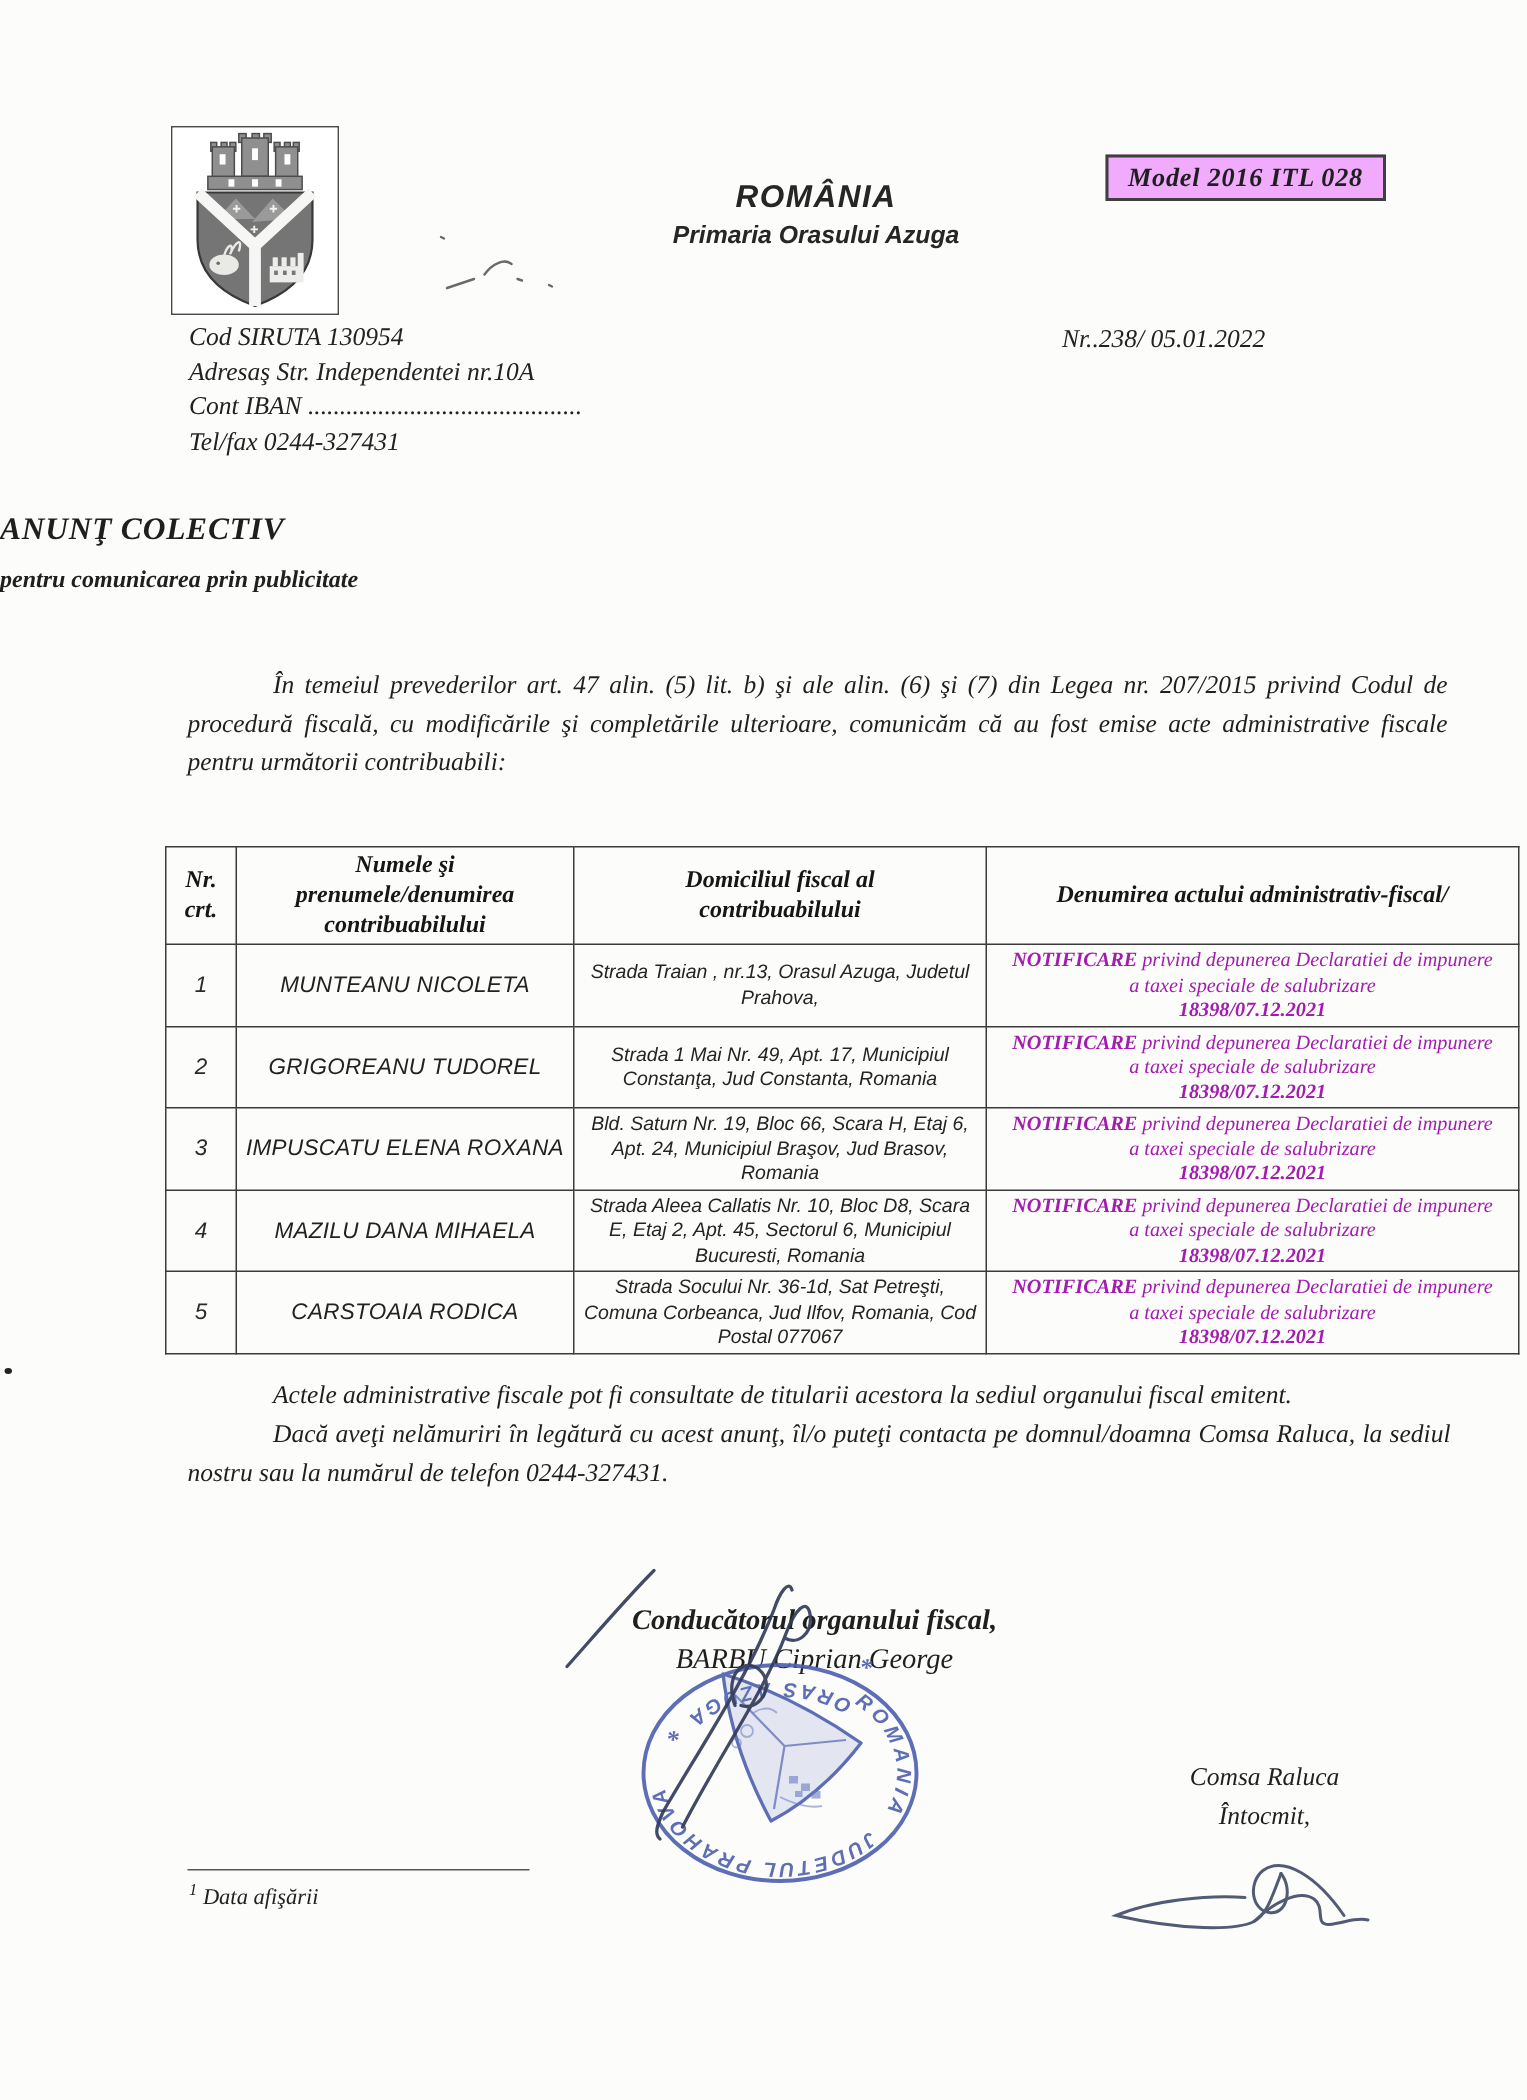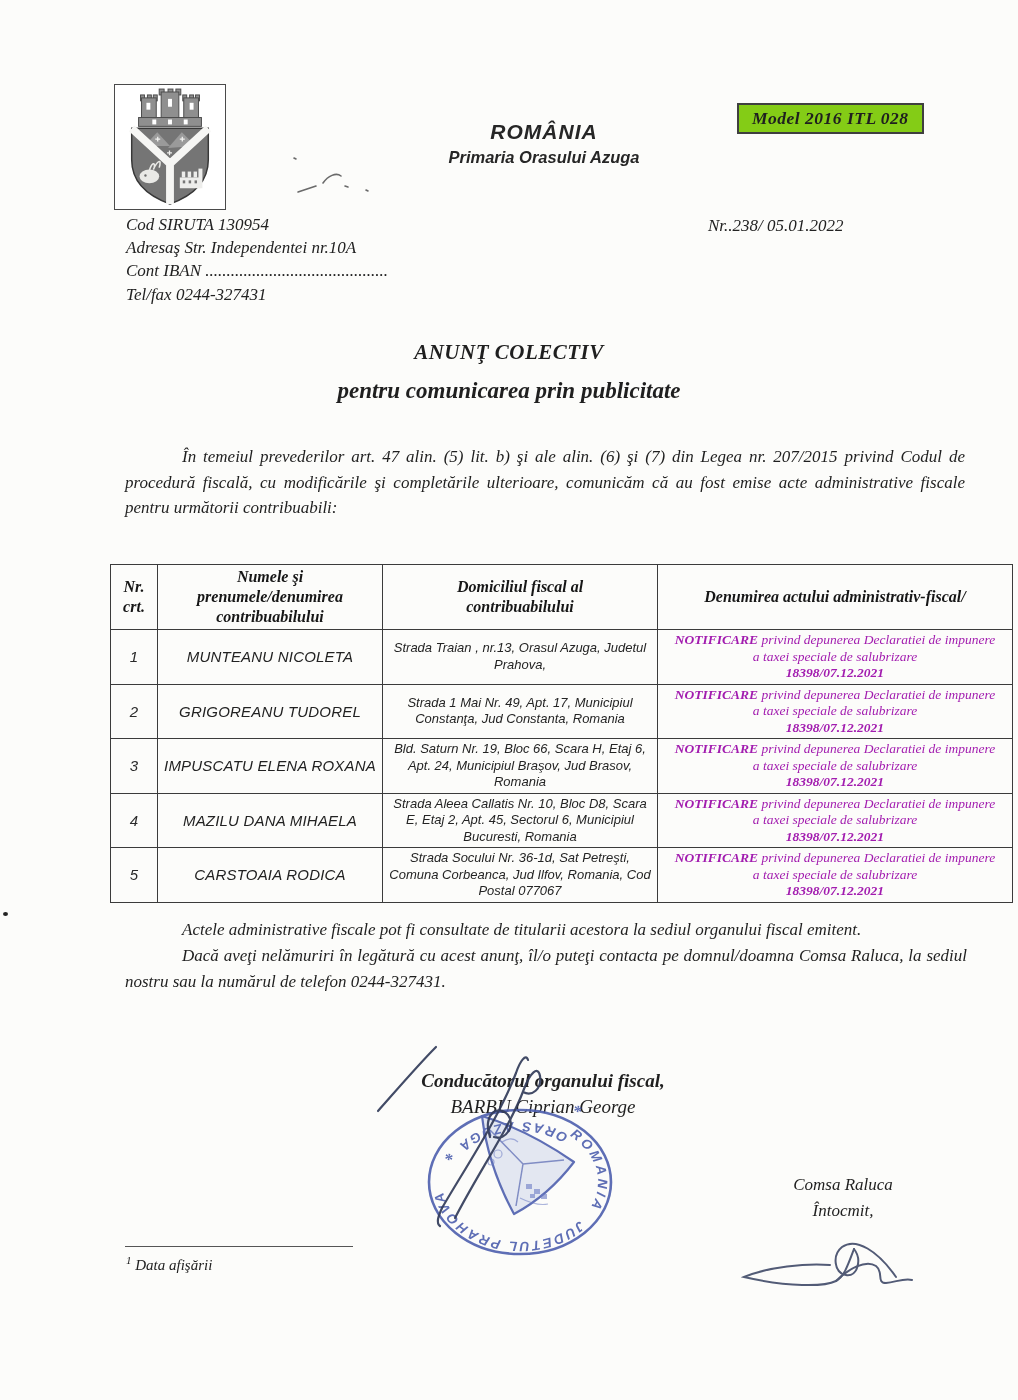--- a/index.html
+++ b/index.html
@@ -10,28 +10,28 @@
   }
   
   .coat-box{position:absolute;left:114px;top:84px;width:112px;height:126px;
     border:1.5px solid #4a4a4a;background:#fff;box-sizing:border-box;}
   .coat-box svg{display:block;width:100%;height:100%;}
   .head-center{position:absolute;left:309px;top:120px;width:470px;text-align:center;
     font-family:"Liberation Sans","DejaVu Sans",sans-serif;color:#262626;}
   .head-country{font-size:21px;font-weight:bold;letter-spacing:1px;}
   .head-inst{font-size:16.5px;font-weight:bold;margin-top:4px;}
   .model-box{position:absolute;left:737px;top:103px;border:2px solid #3f3f3f;
-    padding:3px 13px;font-size:17.5px;font-weight:bold;letter-spacing:.5px;background:#84cc16;}
+    padding:3px 13px;font-size:17.5px;font-weight:bold;letter-spacing:.5px;background:#f0abfc;}
   .pen-mark{position:absolute;left:270px;top:150px;}
   .info-block{position:absolute;left:126px;top:213px;font-size:17px;line-height:23.2px;color:#222;}
   .doc-number{position:absolute;left:708px;top:216px;font-size:17px;color:#222;}
   
-  .title-block{position:absolute;left:0;top:340px;width:1018px;text-align:center;}
+  .title-block{position:absolute;left:0;top:340px;width:1018px;}
   .doc-title{font-size:21px;font-weight:bold;letter-spacing:.5px;margin:0;}
-  .doc-subtitle{font-size:23px;font-weight:bold;margin:13px 0 0 0;}
+  .doc-subtitle{font-size:16px;font-weight:bold;margin:13px 0 0 0;}
   
   .intro{position:absolute;left:125px;top:427px;width:840px;font-size:17px;
     line-height:25.5px;text-align:justify;text-indent:57px;}
   .closing{position:absolute;left:125px;top:917px;width:842px;font-size:17px;
     line-height:25.8px;text-align:justify;}
   .closing p{margin:0;text-indent:57px;}
   sup{font-size:11px;}
   
   .doc-table{position:absolute;left:94px;top:564px;width:902px;border-collapse:collapse;
     table-layout:fixed;margin-left:16px;}

